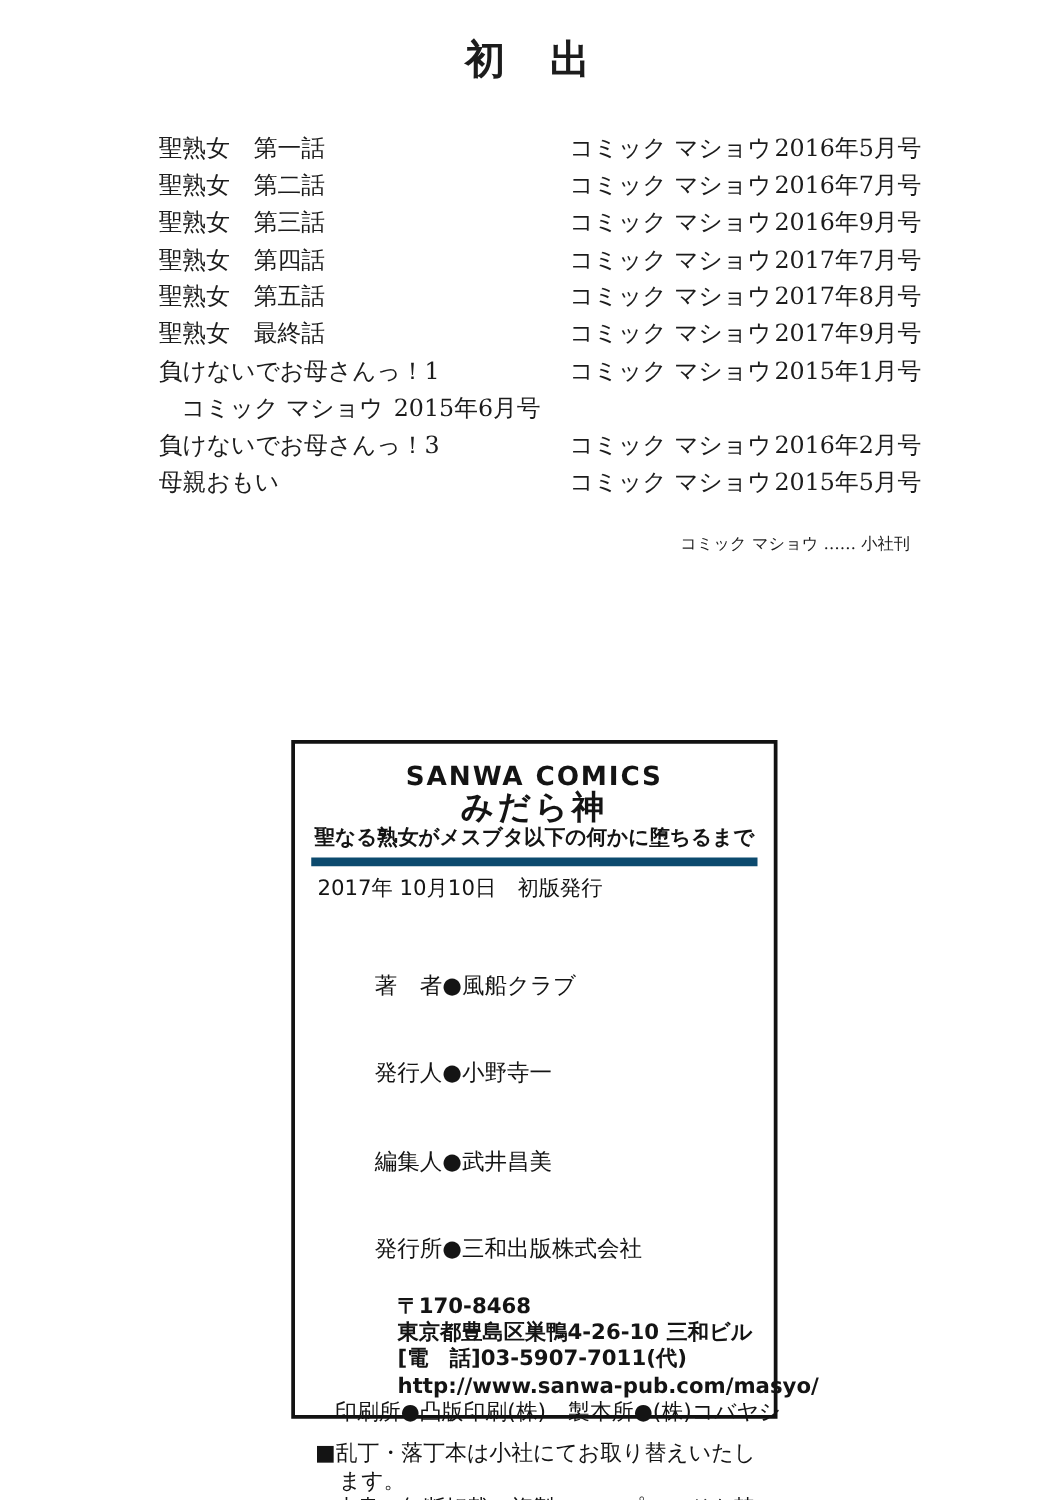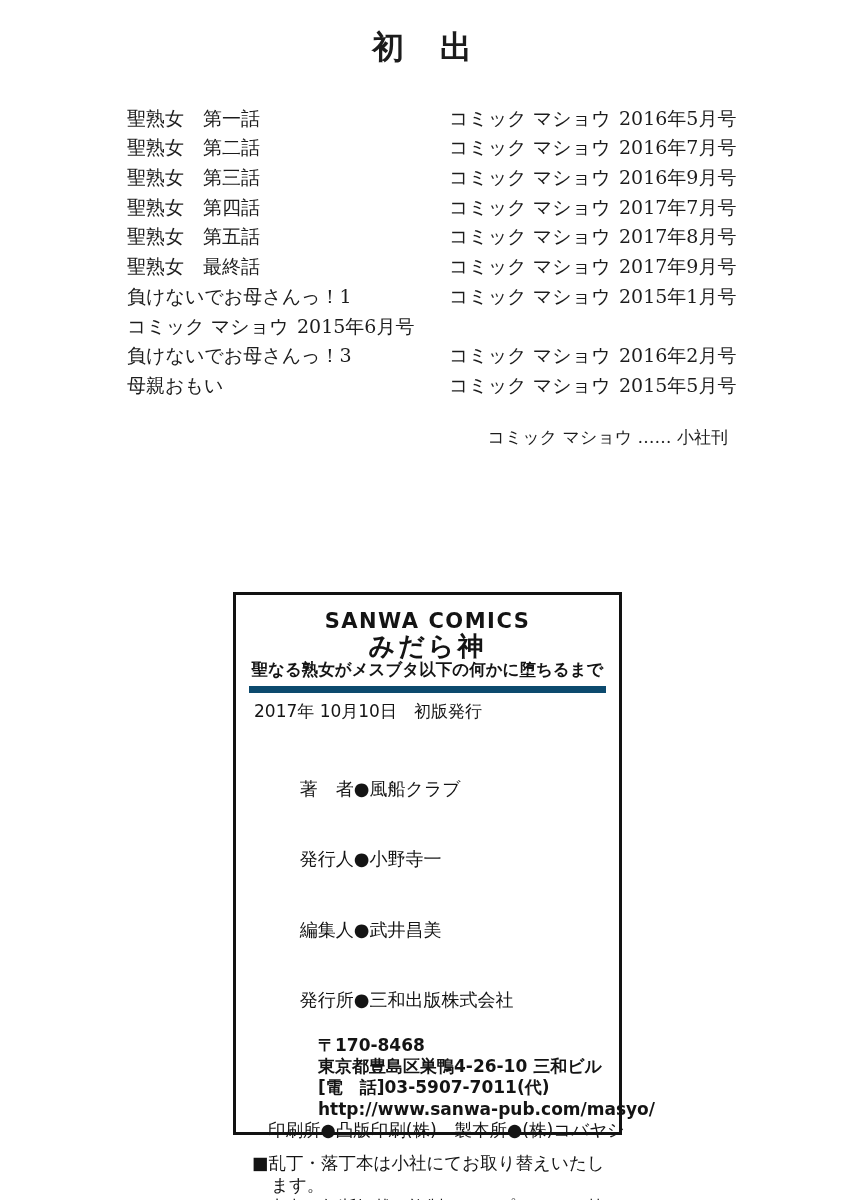--- a/index.html
+++ b/index.html
@@ -9,24 +9,24 @@
   .page { position:absolute; inset:0; background:#ffffff; overflow:hidden; }
 
   
   .heading { position:absolute; top:26px; left:0; width:100%;
              text-align:center; font-size:32px; font-weight:bold;
              letter-spacing:2px; }
   .pub-list { position:absolute; top:102px; left:127px; width:610px;
               font-size:19px; }
   .pub-row { display:flex; align-items:flex-end; height:29.7px; }
   .pub-row .work    { width:322px; white-space:pre; }
-  .pub-row .mag     { width:170px; white-space:pre; }
+  .pub-row .mag     { width:170px; white-space:pre;margin-left:18px; }
   .pub-row .issue   { flex:1; white-space:pre; }
   .publisher-note { position:absolute; top:426px; left:127px; width:601px;
-                    text-align:right; font-size:17px; white-space:pre; }
+                    text-align:right; font-size:13px; white-space:pre; }
 
   
   .colophon { position:absolute; left:233px; top:592px; width:389px; height:543px;
               border:3px solid #121212; background:#fff;
               font-family:"DejaVu Sans","Liberation Sans",sans-serif;
               color:#141414; }
   .imprint   { margin-top:15px; text-align:center; font-size:21px;
                font-weight:bold; letter-spacing:1.5px; line-height:23px; }
   .book-title{ text-align:center; font-size:26px; font-weight:bold;
                letter-spacing:3px; line-height:26px; }

